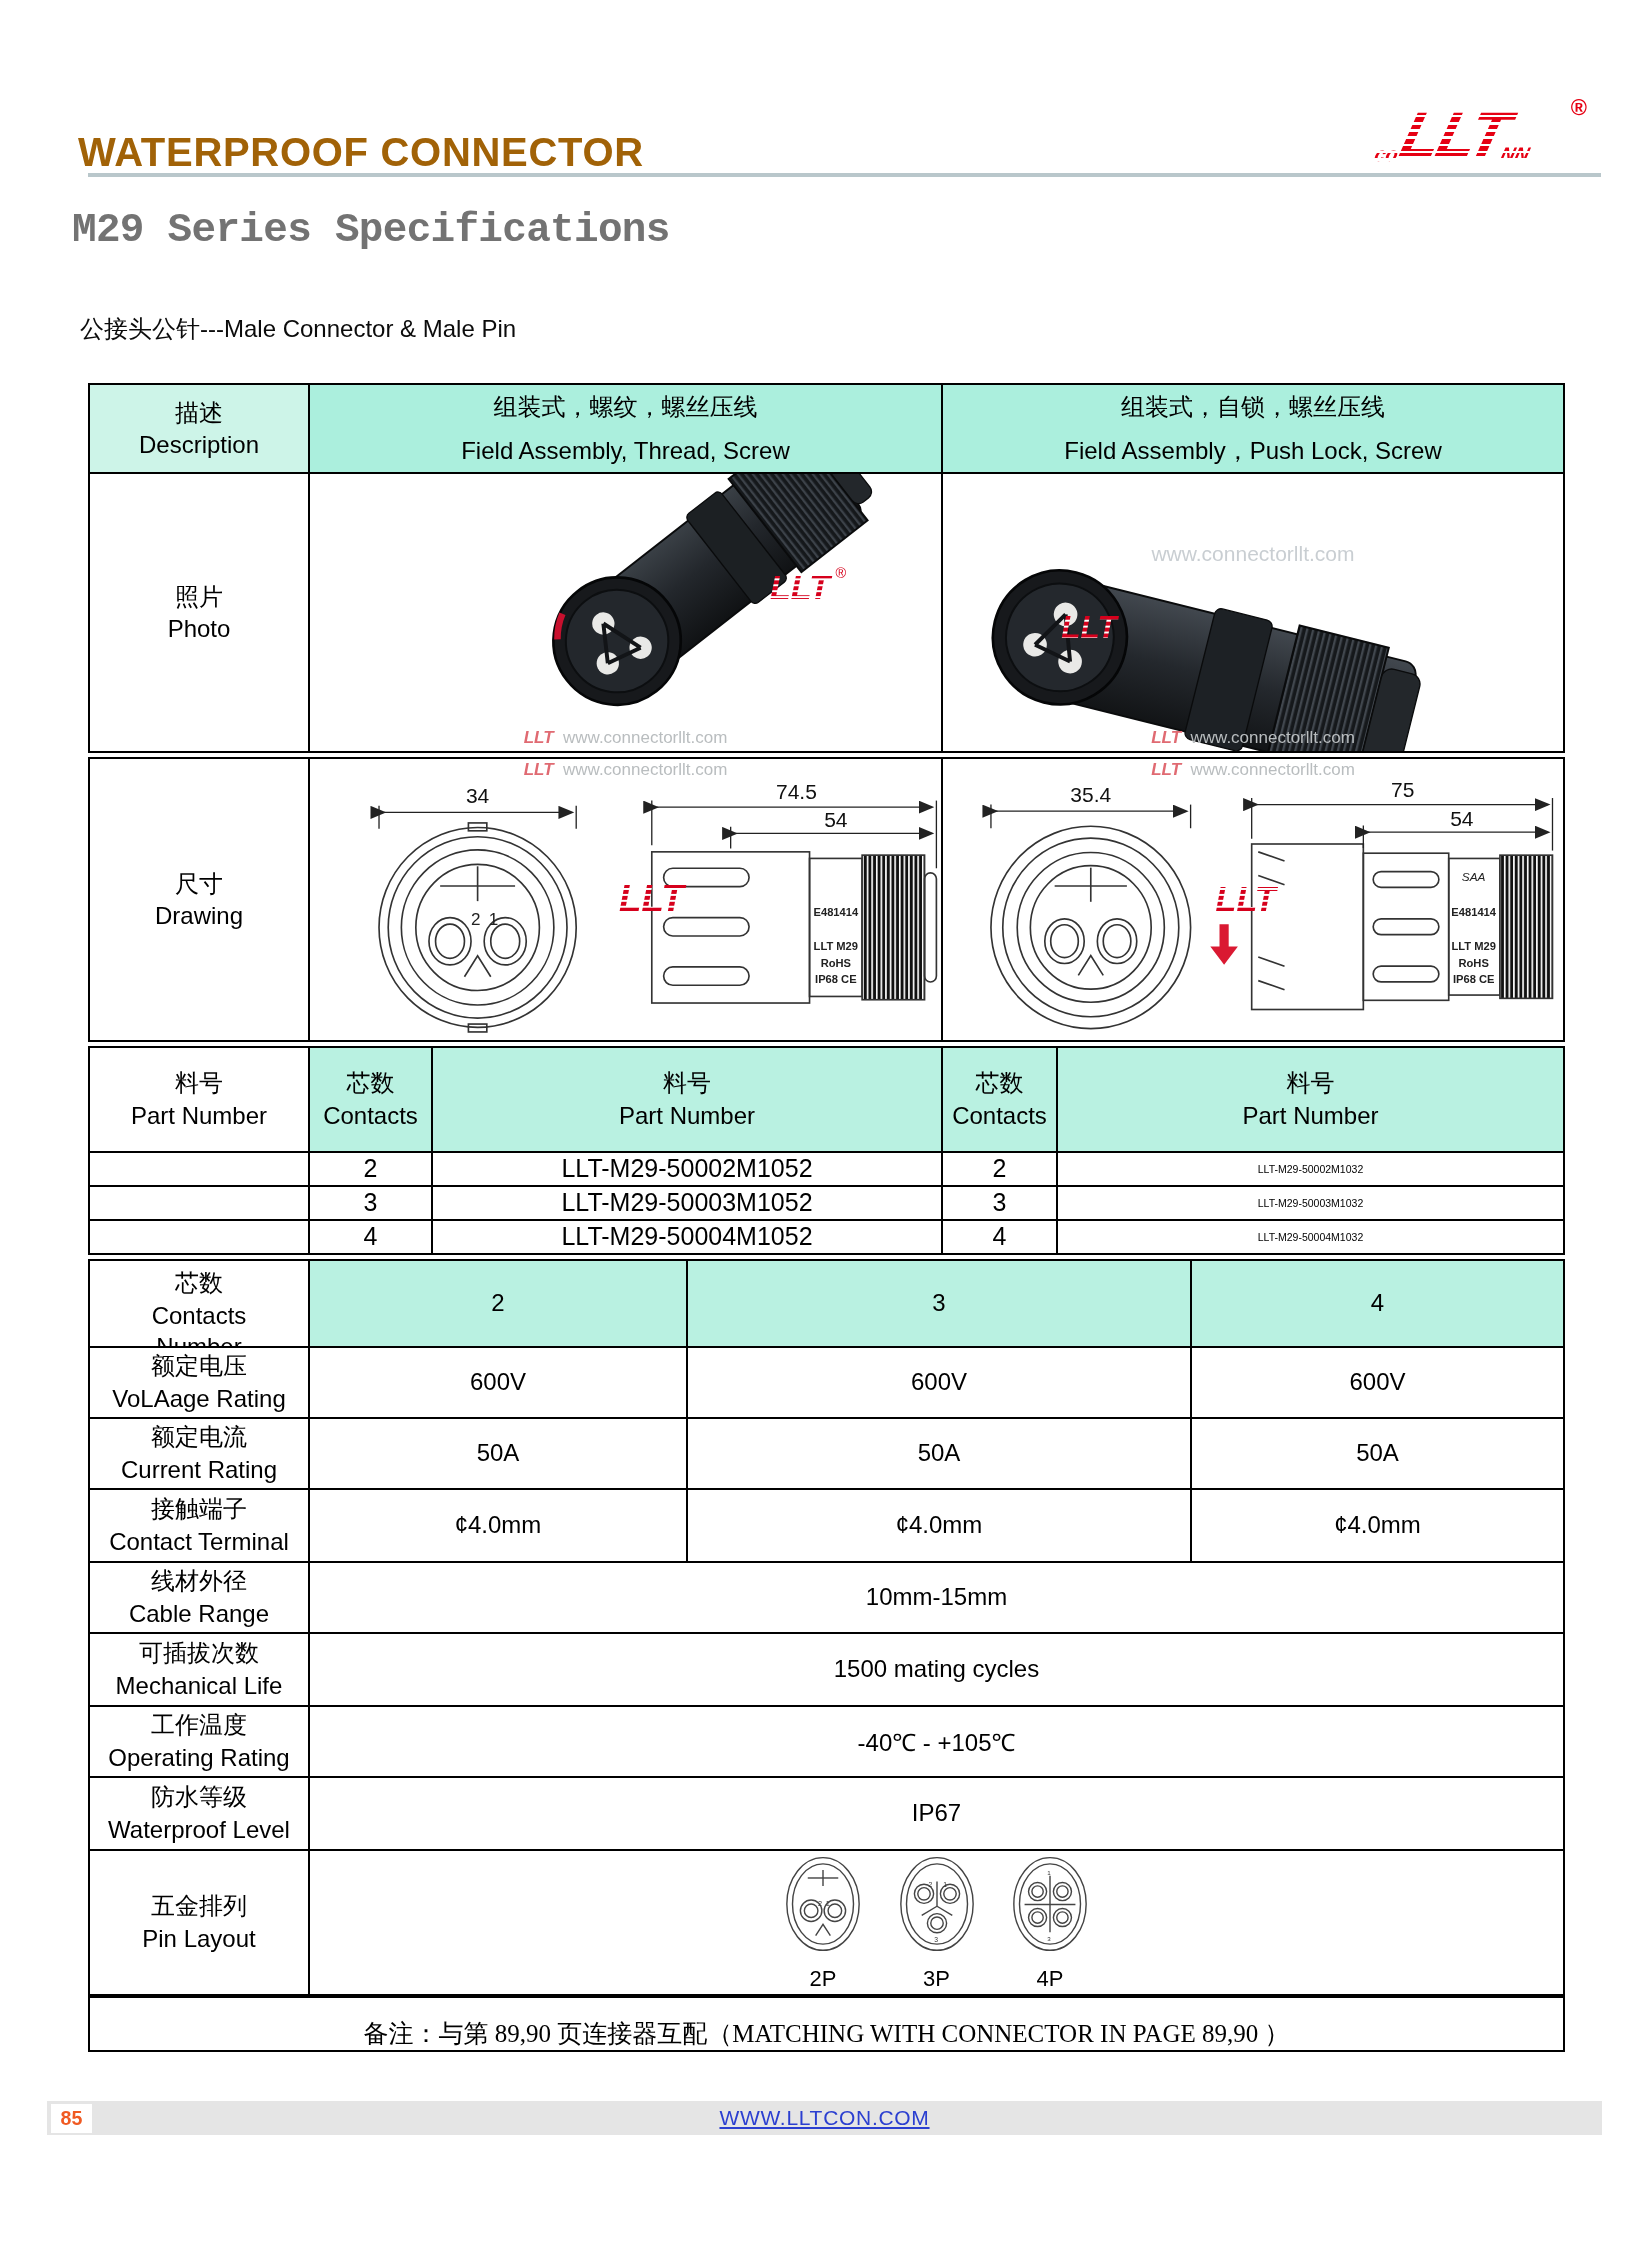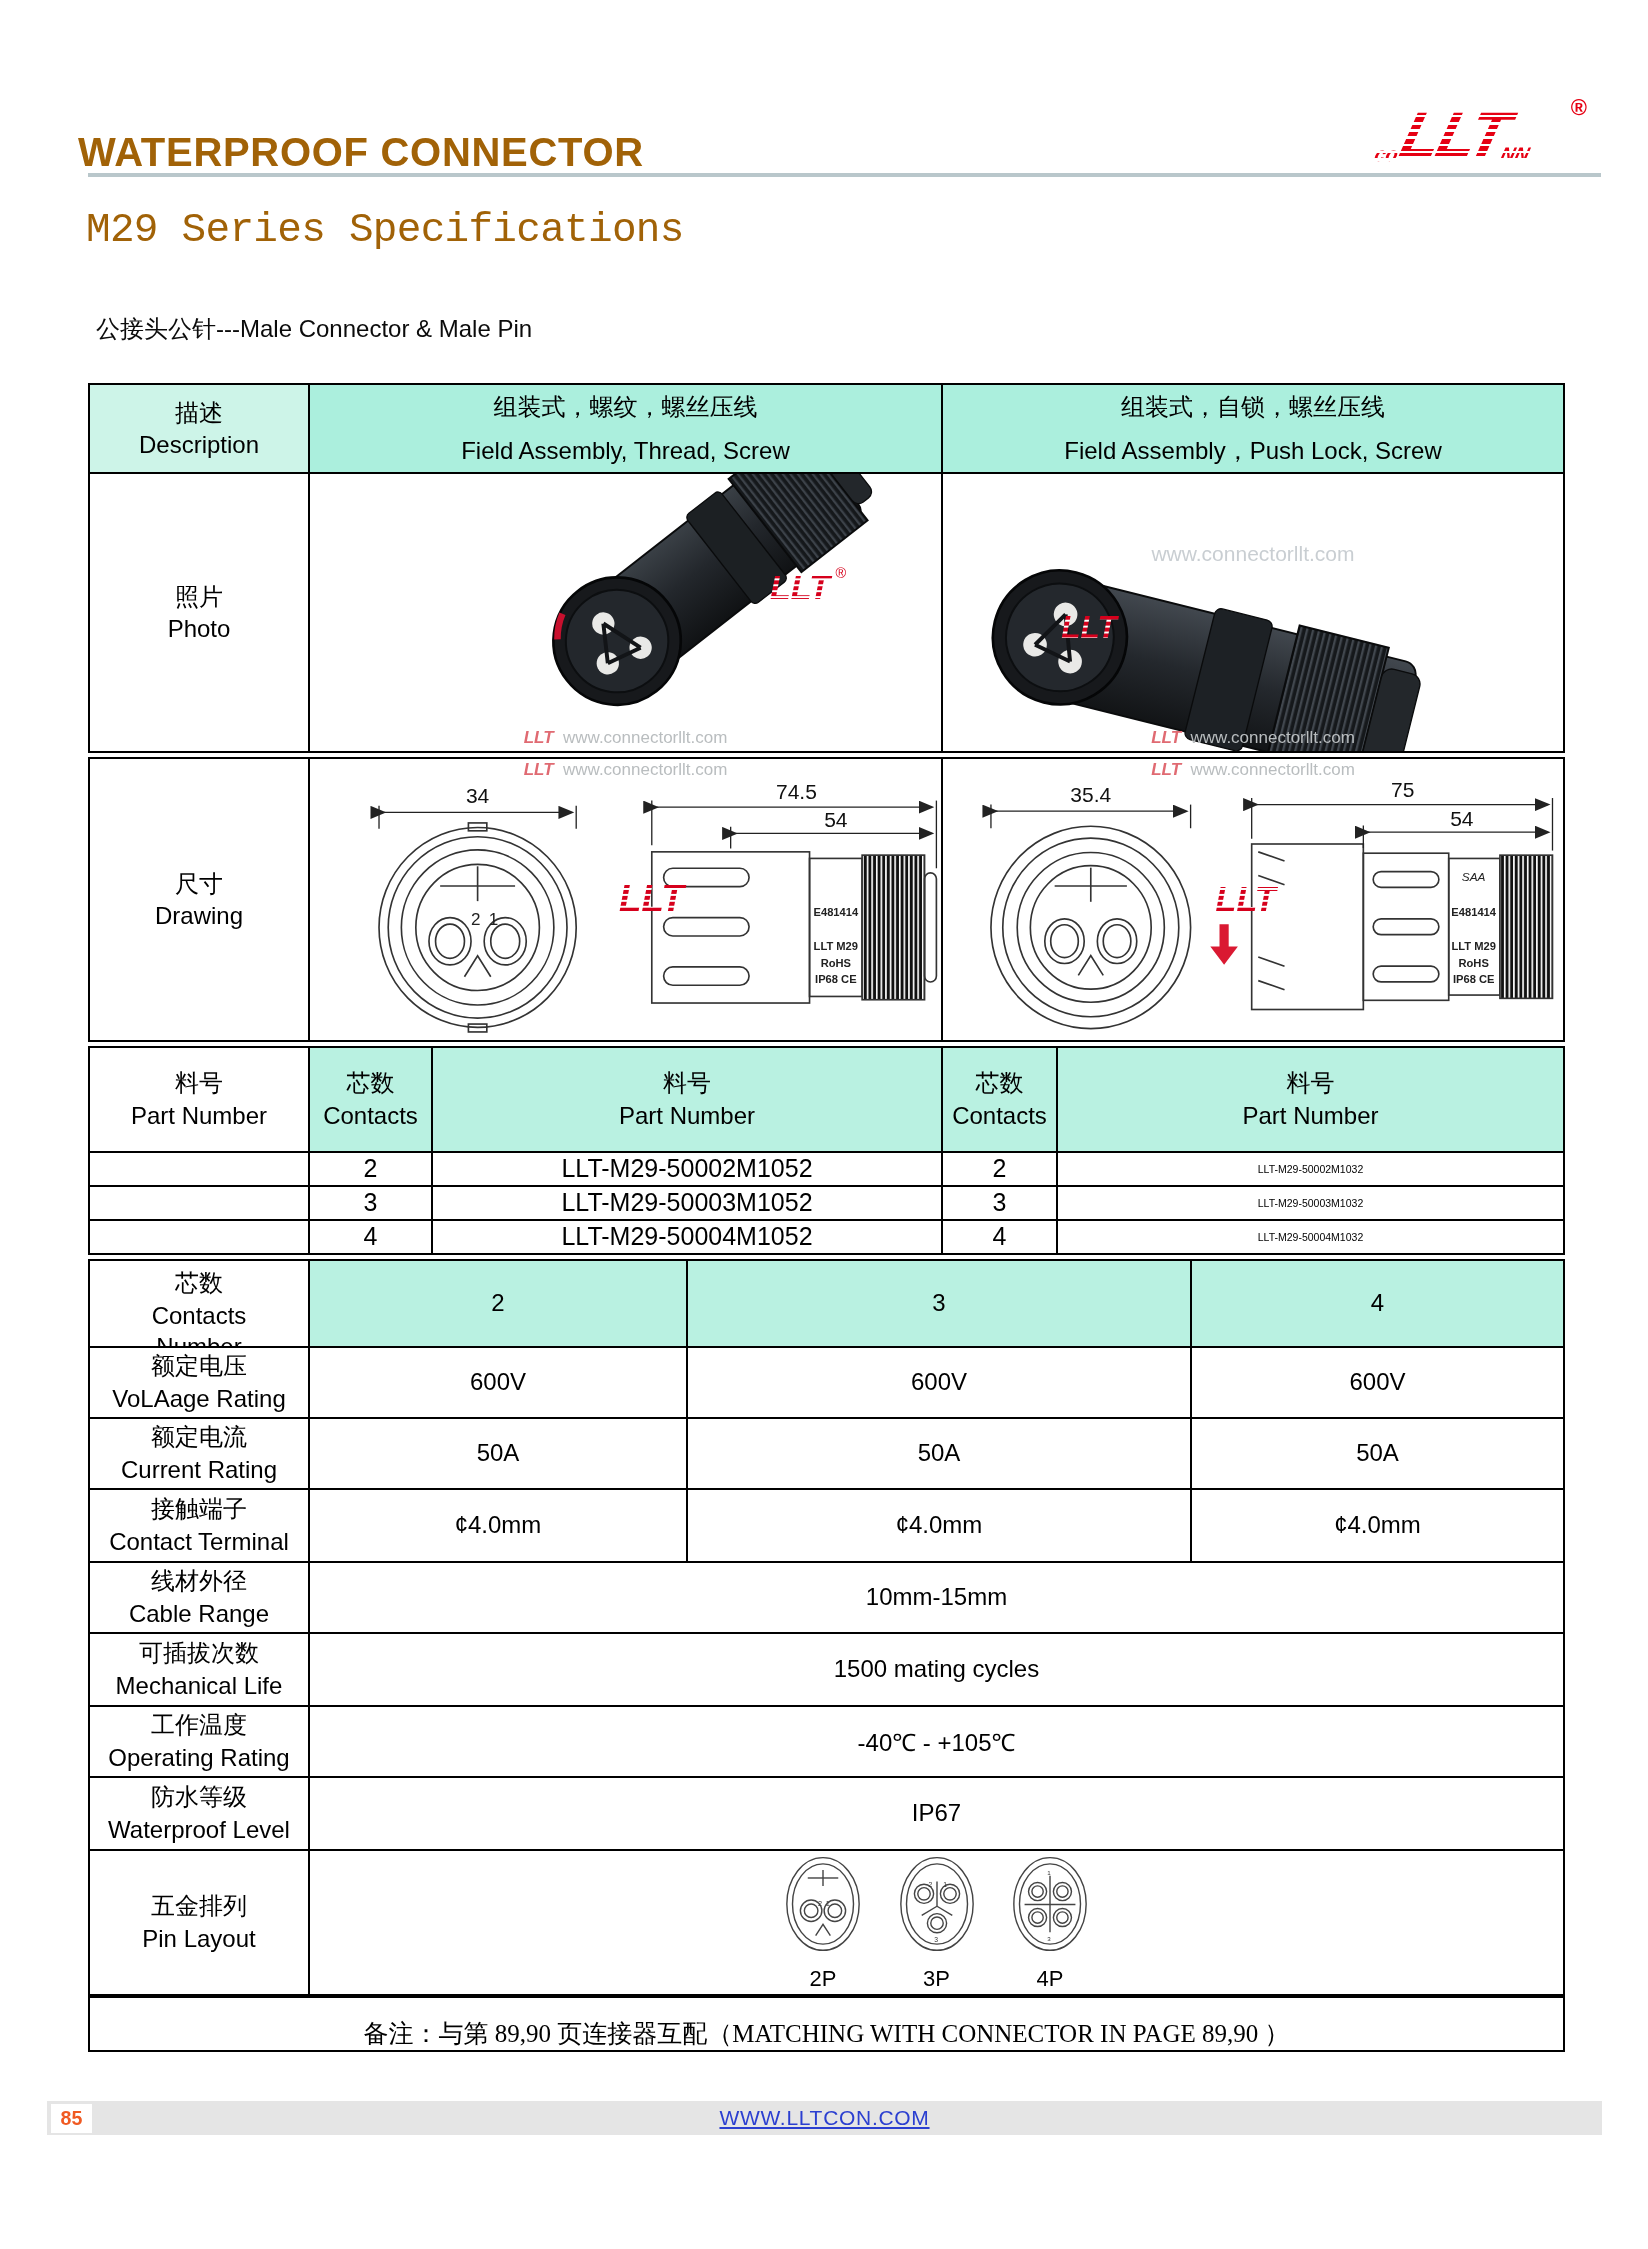--- a/index.html
+++ b/index.html
@@ -13,23 +13,23 @@
 
   .logo{position:absolute;left:1380px;top:103px;width:203px;height:69px;}
   .logo-inner{position:relative;display:inline-block;transform:skewX(-14deg);line-height:1;}
   .logo-co{font-size:19.6px;font-weight:900;font-style:italic;color:#e60013;vertical-align:-5.2px;}
   .logo-main{font-size:63px;font-weight:900;font-style:italic;color:#e60013;letter-spacing:-2.6px;}
   .logo-nn{font-size:19.6px;font-weight:900;font-style:italic;color:#e60013;vertical-align:-5.2px;}
   .logo-stripes{position:absolute;inset:0;background:repeating-linear-gradient(
        to bottom, rgba(255,255,255,0) 0 4.6px, #ffffff 4.6px 7.2px);pointer-events:none;}
   .logo-reg{position:absolute;right:-3.9px;top:-7.9px;font-size:22px;color:#e60013;font-weight:bold;}
 
-  .doc-title{position:absolute;left:86px;top:207px;font-size:41px;font-weight:400;
-             color:#a16207;font-family:"Liberation Mono","DejaVu Sans Mono",monospace;letter-spacing:-0.7px;}
-  .doc-subtitle{position:absolute;left:96px;top:313px;font-size:24px;color:#0b0b0b;}
+  .doc-title{position:absolute;left:72px;top:207px;font-size:41px;font-weight:700;
+             color:#737373;font-family:"Liberation Mono","DejaVu Sans Mono",monospace;letter-spacing:-0.7px;}
+  .doc-subtitle{position:absolute;left:80px;top:313px;font-size:24px;color:#0b0b0b;}
 
   
   .tbl{position:absolute;left:88px;top:383px;width:1477px;}
   .sec{border:2.6px solid #000;box-sizing:border-box;background:#fff;}
   .sec+.sec{margin-top:3.9px;}
   .row{display:flex;box-sizing:border-box;align-items:stretch;}
   .bt3{border-top:2px solid #000;} .bt4{border-top:2.6px solid #000;} .bt7{border-top:4.6px solid #000;}
   .cell{box-sizing:border-box;display:flex;flex-direction:column;justify-content:center;
         align-items:center;text-align:center;overflow:hidden;position:relative;}
   .vr{border-right:2px solid #000;}

